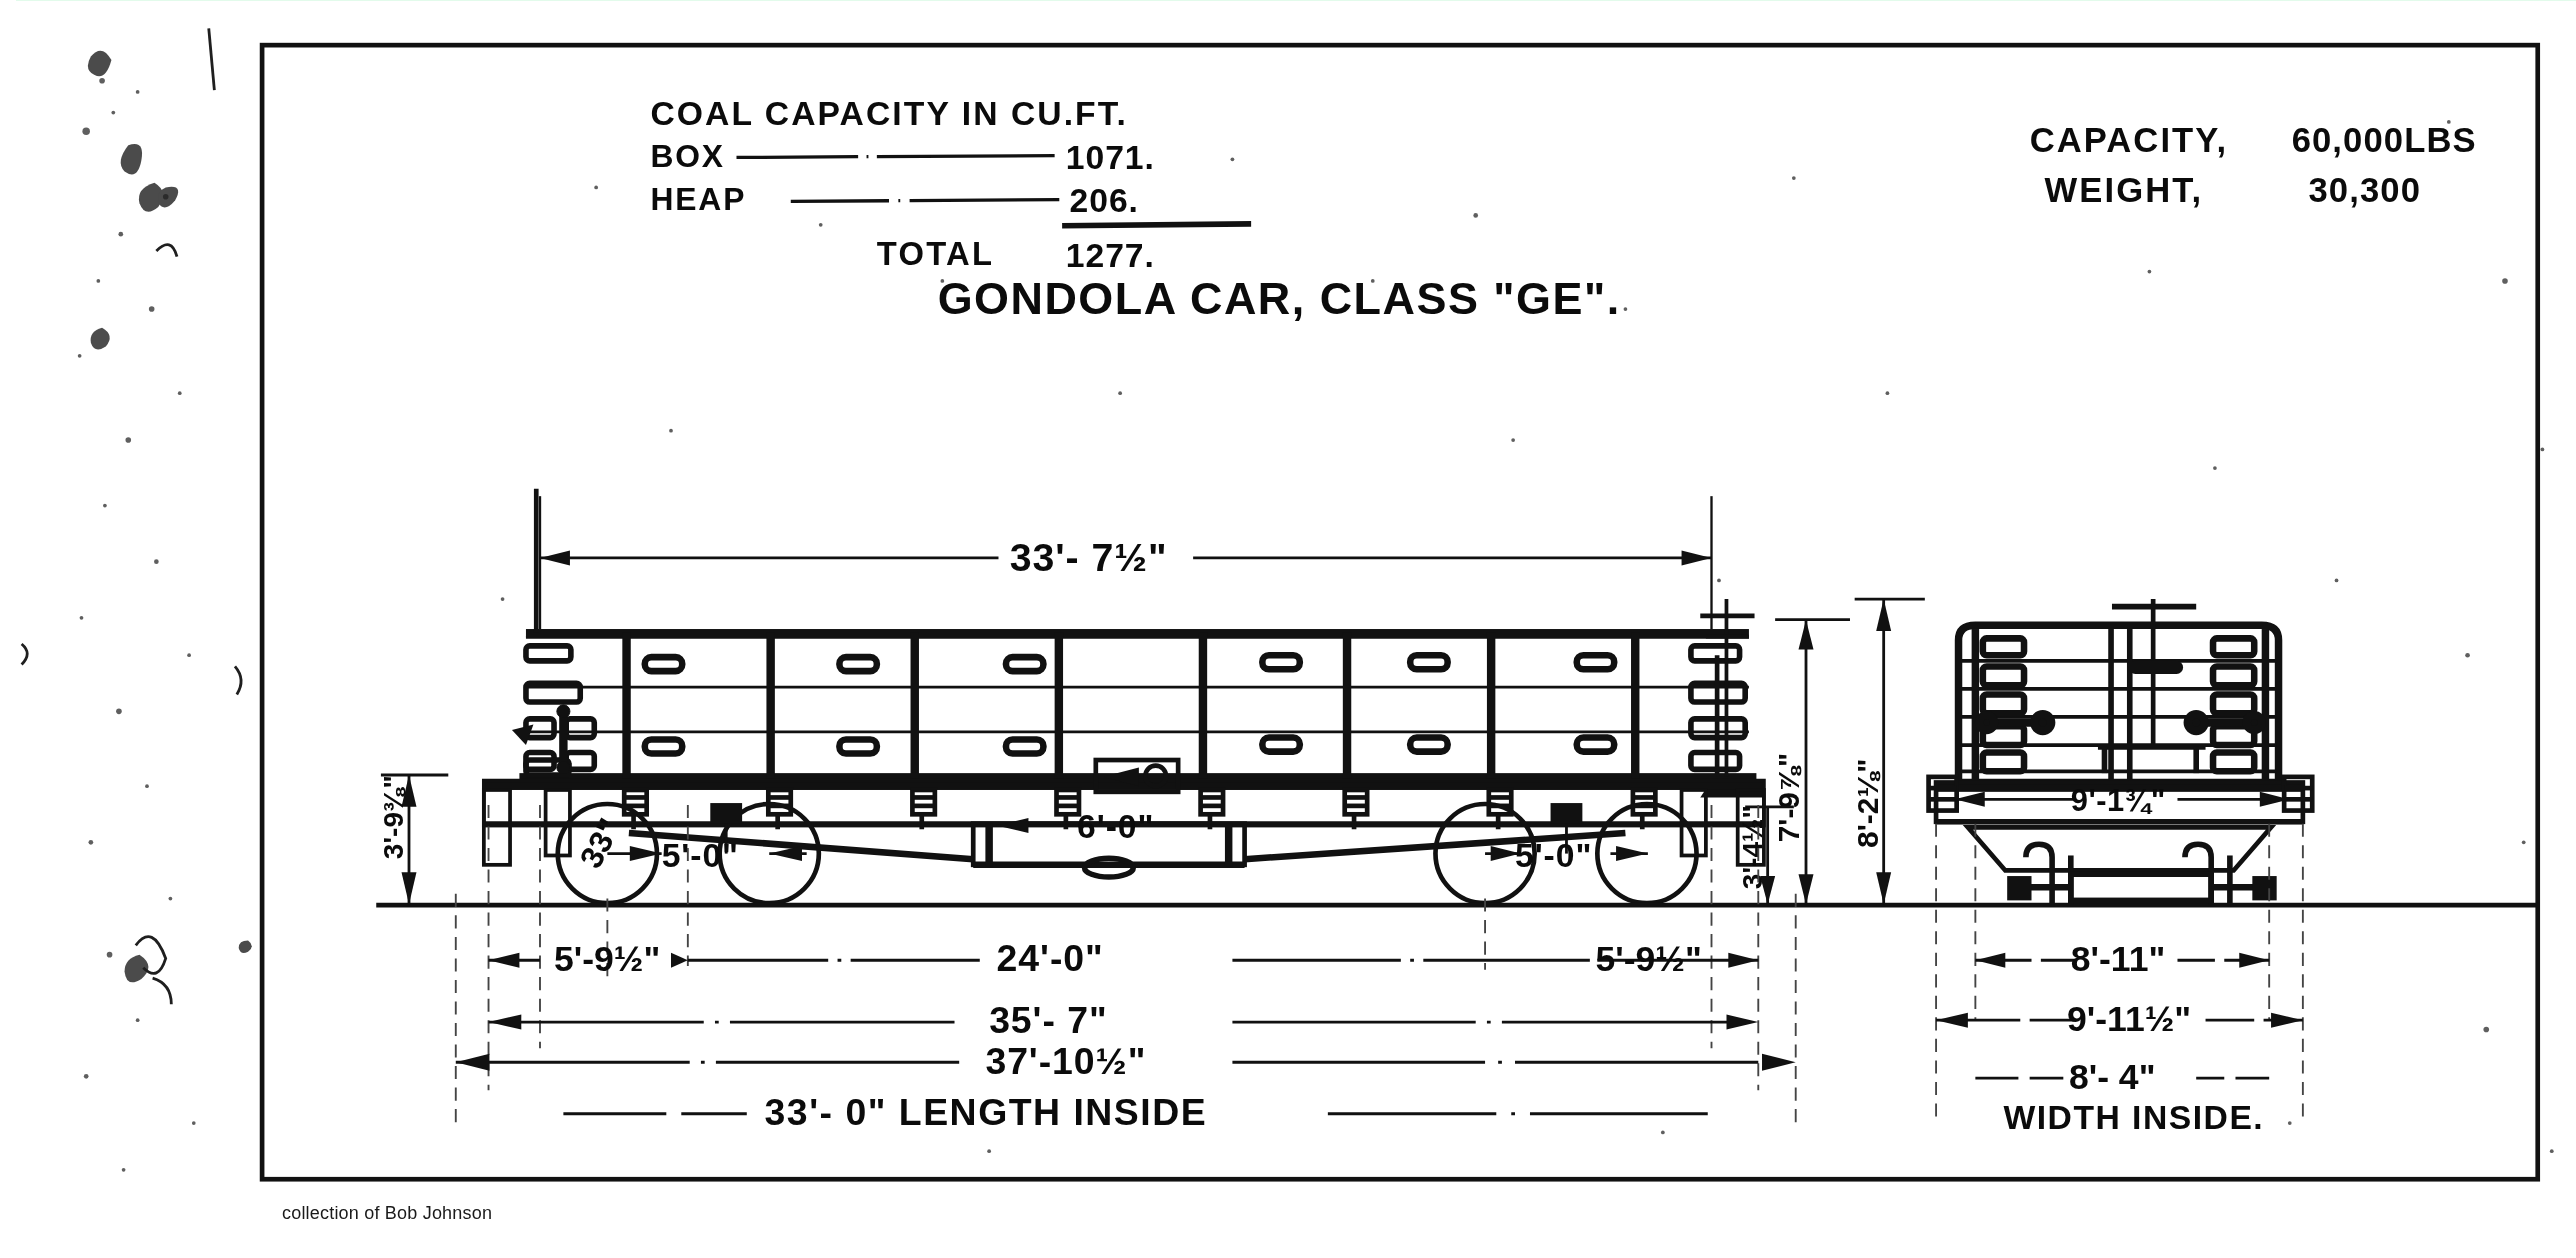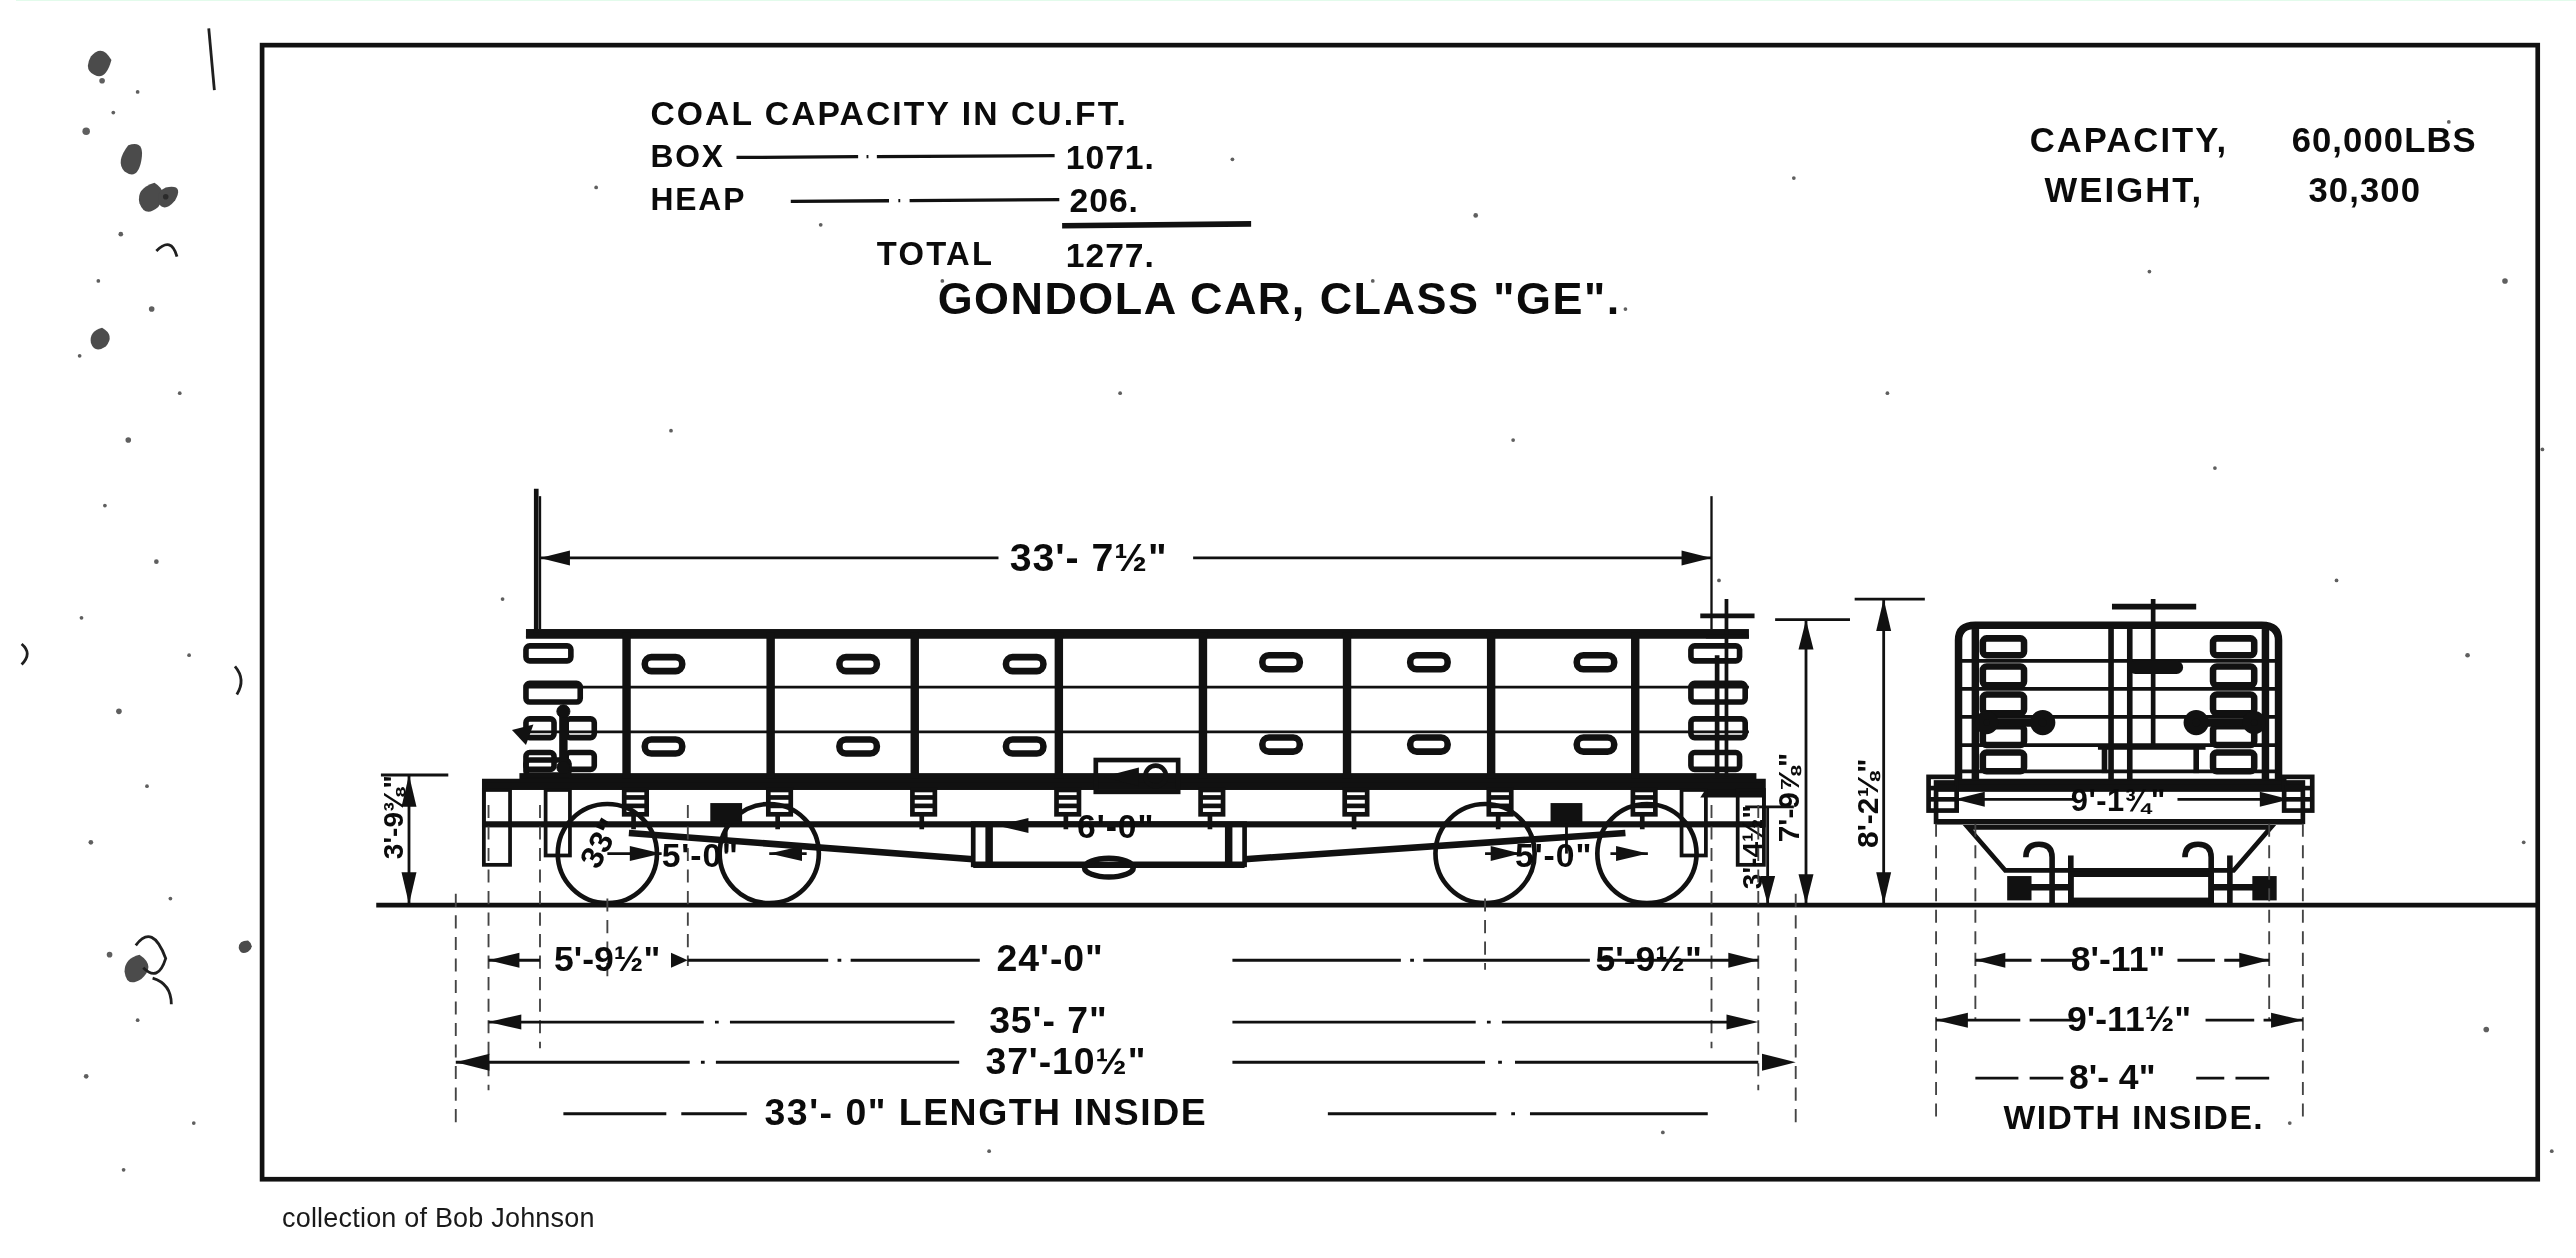--- a/index.html
+++ b/index.html
@@ -6,21 +6,21 @@
   html,body{margin:0;padding:0;background:#ffffff;}
   body{
     width:2576px;height:1259px;
     font-family:"Liberation Sans", sans-serif;
     overflow:hidden;position:relative;
   }
   #sheet{position:absolute;left:16px;top:0;width:2576px;height:889px;background:#86efac;}
   #blueprint-svg{position:absolute;left:0;top:0;}
   .caption{
     position:absolute;left:266px;top:1203px;
-    font-size:27px;color:#1a1a1a;letter-spacing:0.2px;
+    font-size:18px;color:#1a1a1a;letter-spacing:0.2px;
     font-family:"Liberation Sans", sans-serif;white-space:nowrap;
   }
   text{font-family:"Liberation Sans", sans-serif;fill:#0b0b0b;}
   .hand{font-family:"Liberation Sans", sans-serif;font-weight:bold;fill:#0b0b0b;}
 </style>
 </head>
 <body>
 
 <div id="sheet">
 

